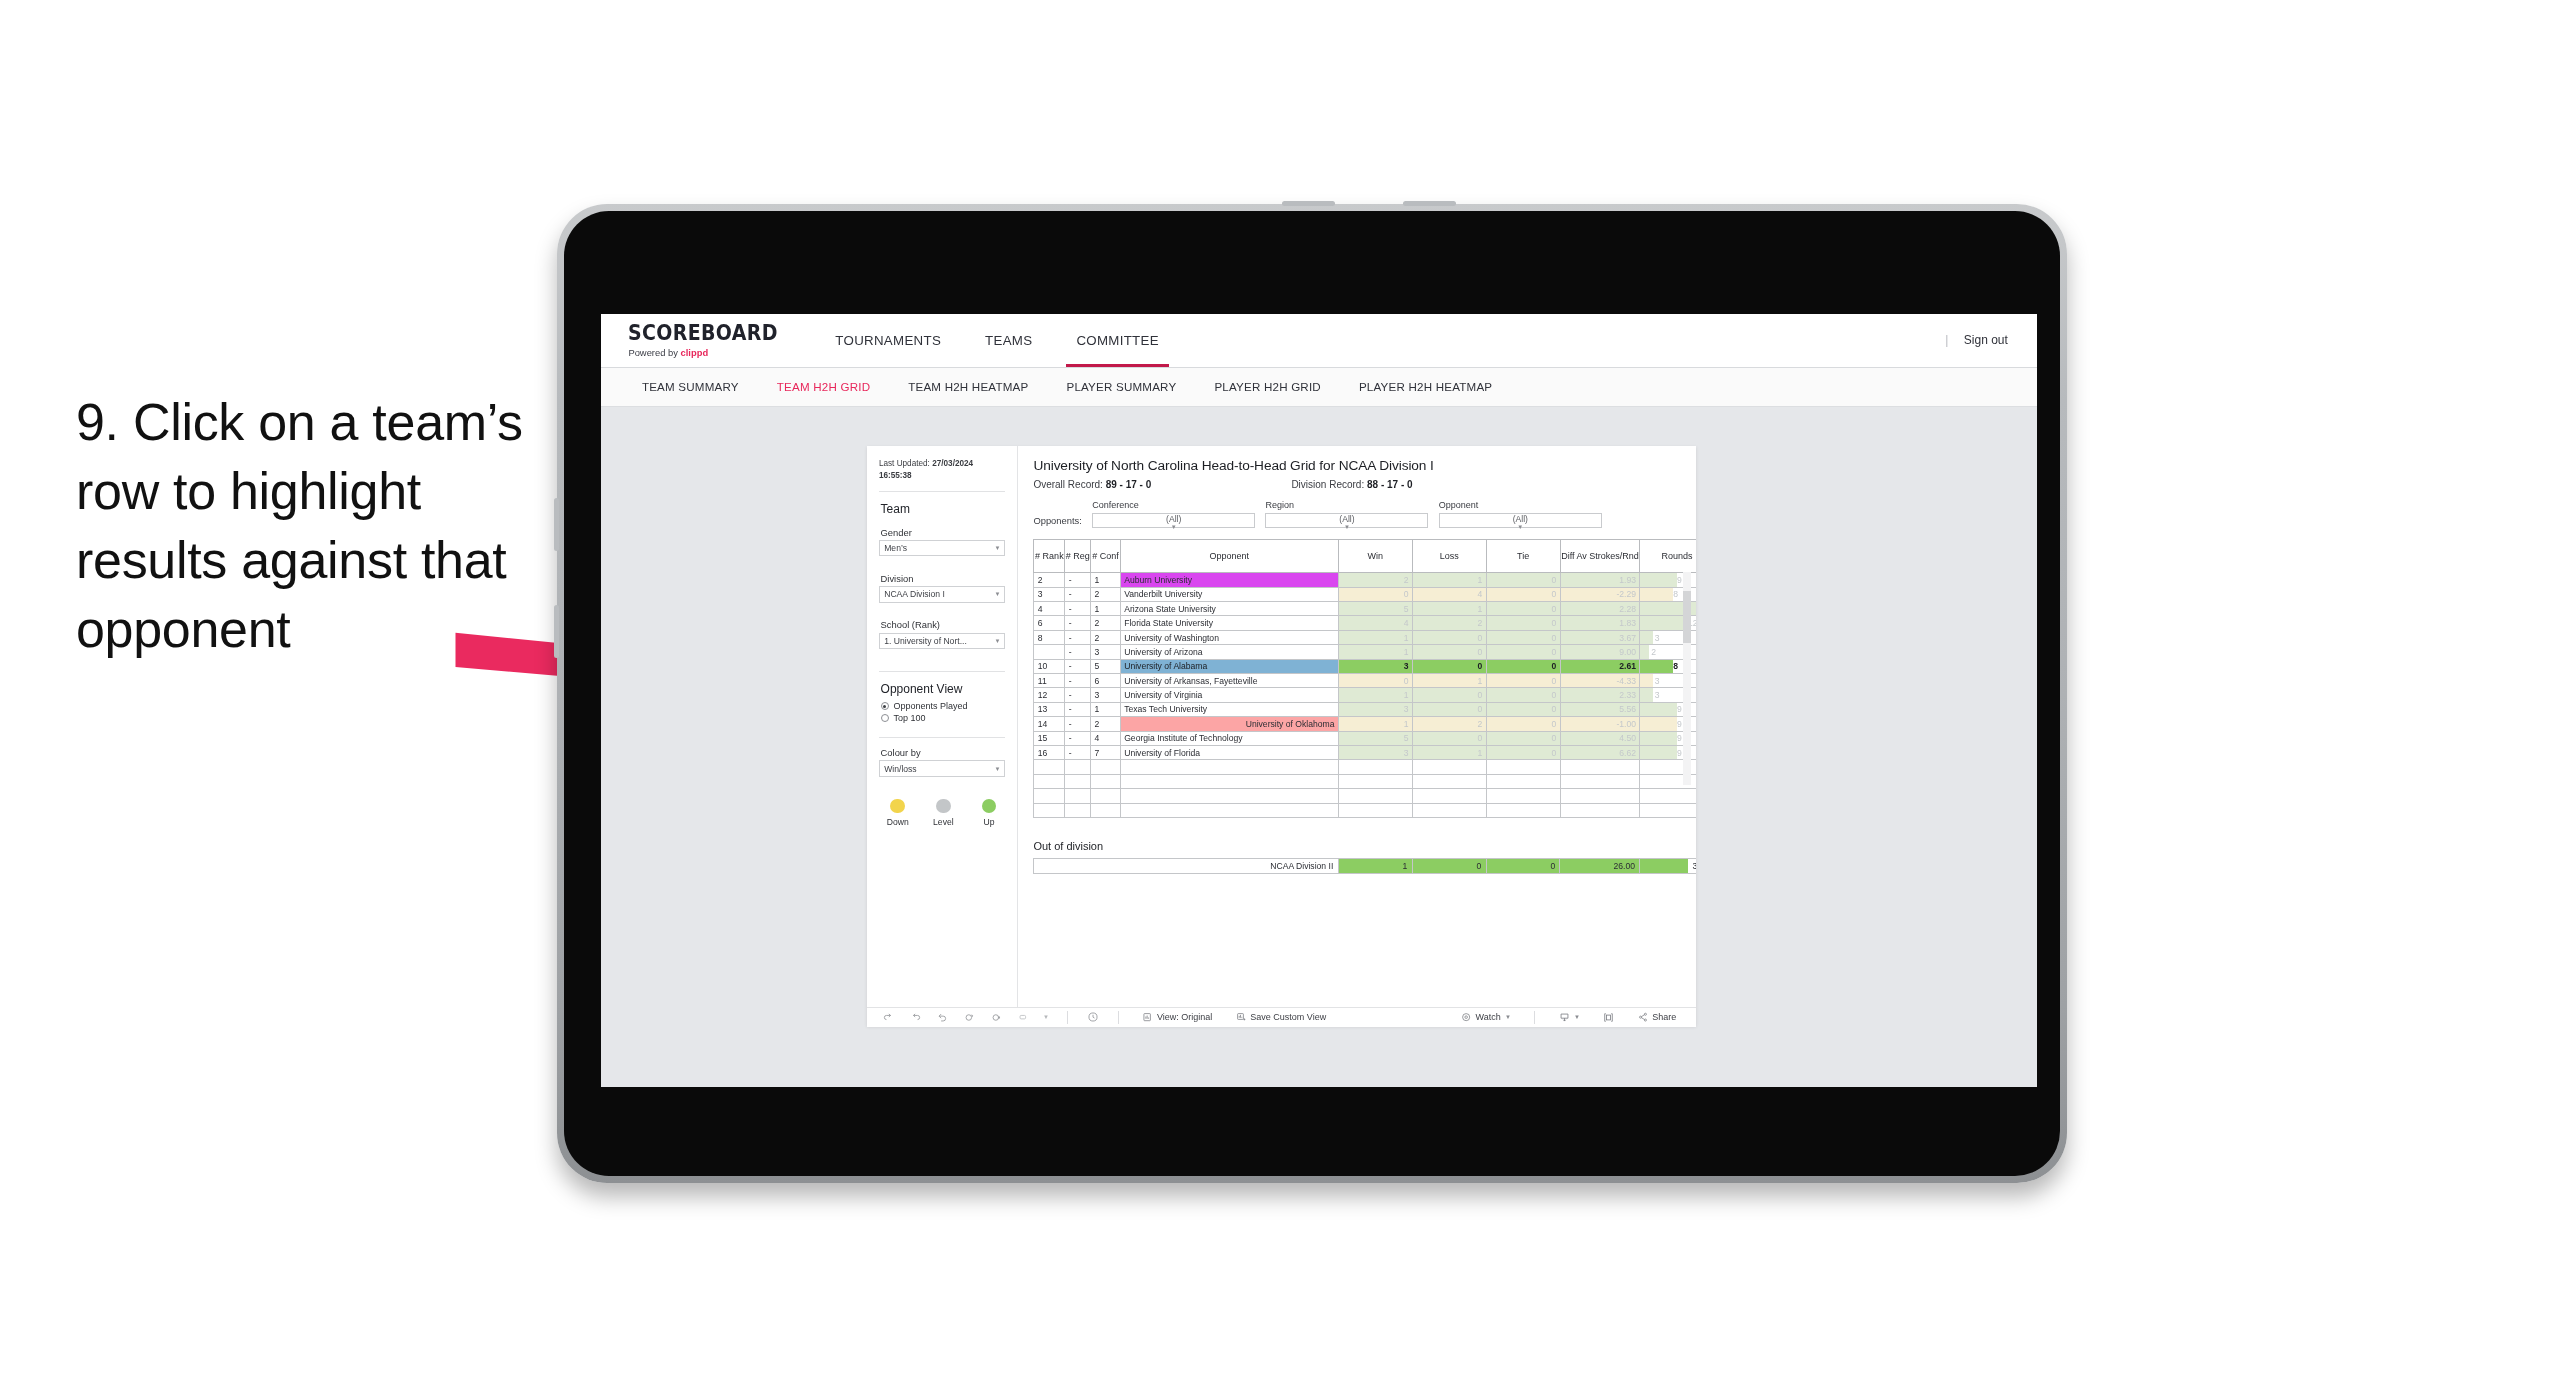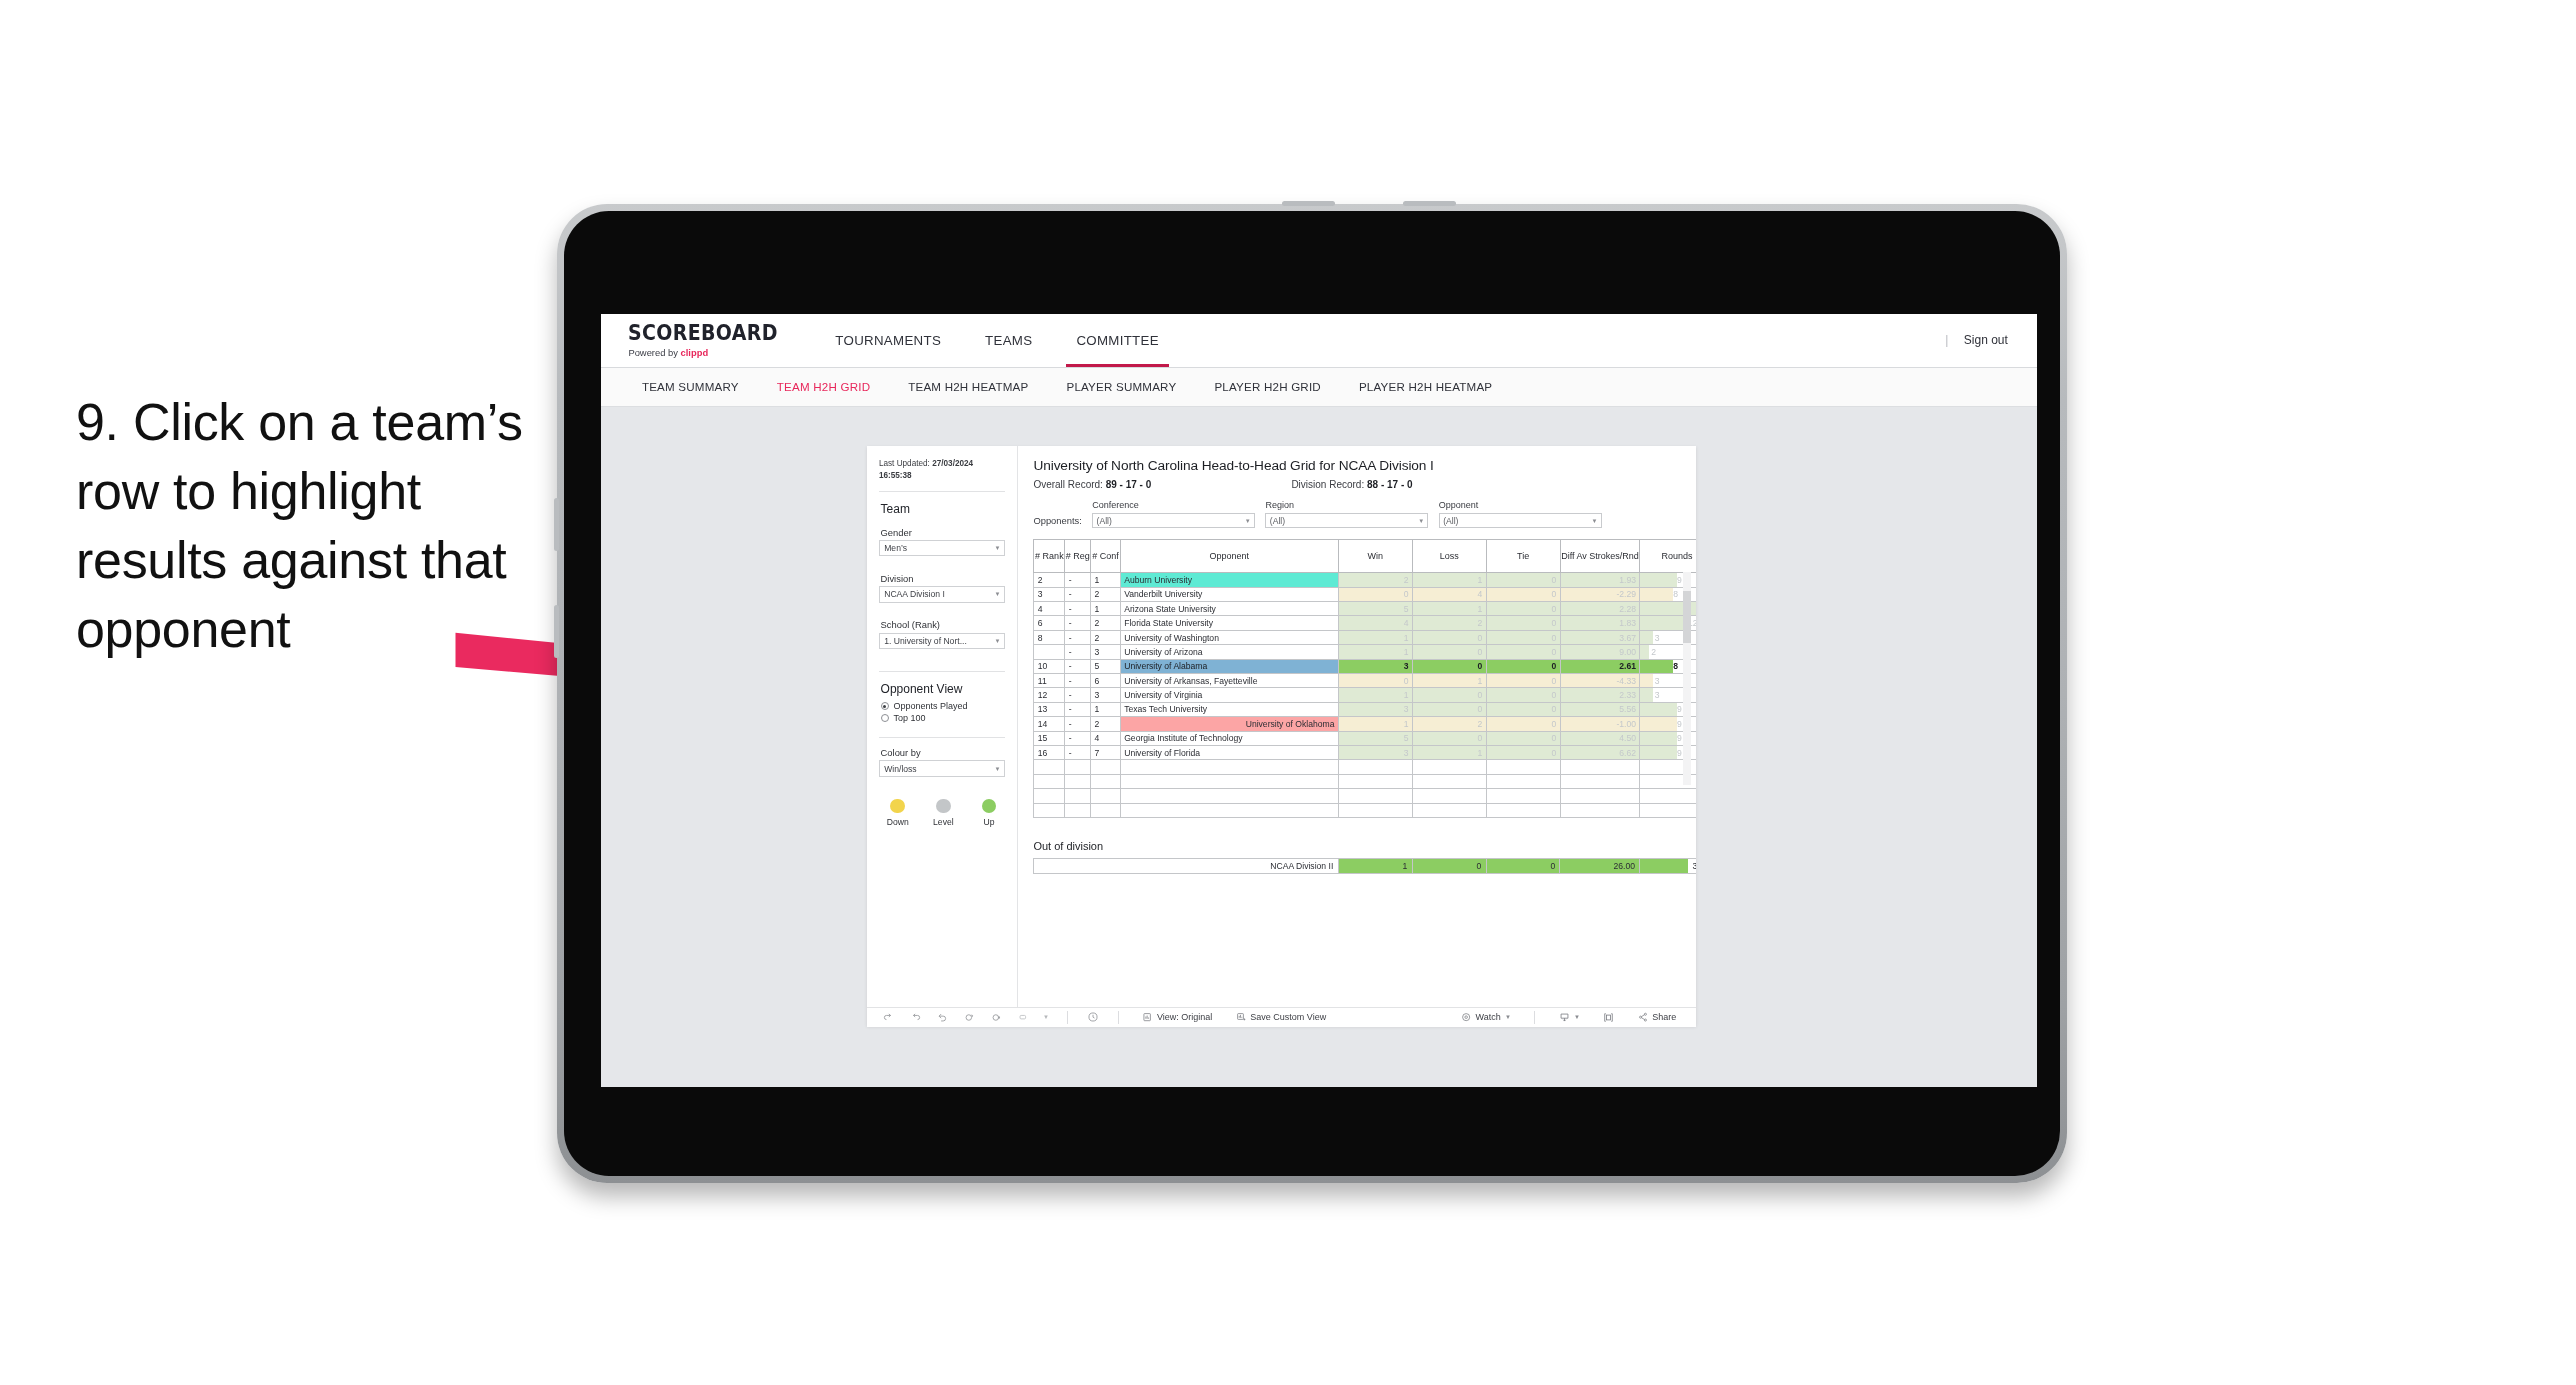--- a/index.html
+++ b/index.html
@@ -136,21 +136,21 @@
   .records .r1 { width: 258px; }
   .records b { color:#1d1f24; font-weight:700; }
 
   .opp-filters { display:flex; align-items:flex-end; gap: 10.3px; margin-top: 10.3px; }
   .opp-label { font-size: 9.4px; color:#3a3c42; padding-bottom: 2.6px; }
   .opp-field { display:flex; flex-direction:column; }
   .opp-field .cap { font-size: 9px; color:#3a3c42; margin-bottom: 2.6px; }
   .opp-select {
     height: 15.5px; width: 163px; border:0.9px solid #c9cbce; background:#fff;
     display:flex; align-items:center; justify-content:space-between; padding:0 3.4px;
-    font-size: 8.6px; color:#5b5d62; cursor:pointer;
+    font-size: 8.6px; color:#5b5d62; cursor:pointer;flex-direction:column;
   }
 
   
   .tbl-wrap { margin-top: 11px; position: relative; }
   table.h2h { border-collapse: collapse; table-layout: fixed; width: 681px; font-size: 8.6px; color:#2b2d33; }
   table.h2h th {
     border:0.9px solid #b9bbbe; background:#fff; font-weight:400; color:#2b2d33;
     font-size: 9px; height: 33px; vertical-align: middle; line-height: 1.15;
   }
   table.h2h td { border:0.9px solid #c4c6c9; height: 14.4px; padding:0 3.4px; vertical-align: middle; }
@@ -368,21 +368,21 @@
                         <th>Tie</th>
                         <th>Diff Av Strokes/Rnd</th>
                         <th>Rounds</th>
                       </tr>
                     </thead>
                     <tbody id="h2h-body">
                         <tr class="faded">
                           <td class="c-rank" style="background: rgb(255, 255, 255);">2</td>
                           <td class="c-reg" style="background: rgb(255, 255, 255);">-</td>
                           <td class="c-conf" style="background: rgb(255, 255, 255);">1</td>
-                          <td class="c-opp" style="background: #5eead4;">Auburn University</td>
+                          <td class="c-opp" style="background: #d946ef;">Auburn University</td>
                           <td class="num" style="background: rgb(223, 234, 212);">2</td>
                           <td class="num" style="background: rgb(223, 234, 212);">1</td>
                           <td class="num" style="background: rgb(223, 234, 212);">0</td>
                           <td class="num" style="background: rgb(223, 234, 212);">1.93</td>
                           <td class="rounds" style="background: rgb(255, 255, 255);">
                             <div class="rbar" style="width: 50%; background: rgb(223, 234, 212);"></div>
                             <span class="rval" style="display: block; padding-left: 50%; box-sizing: border-box;">9</span>
                           </td>
                         </tr>
                         <tr class="faded">

